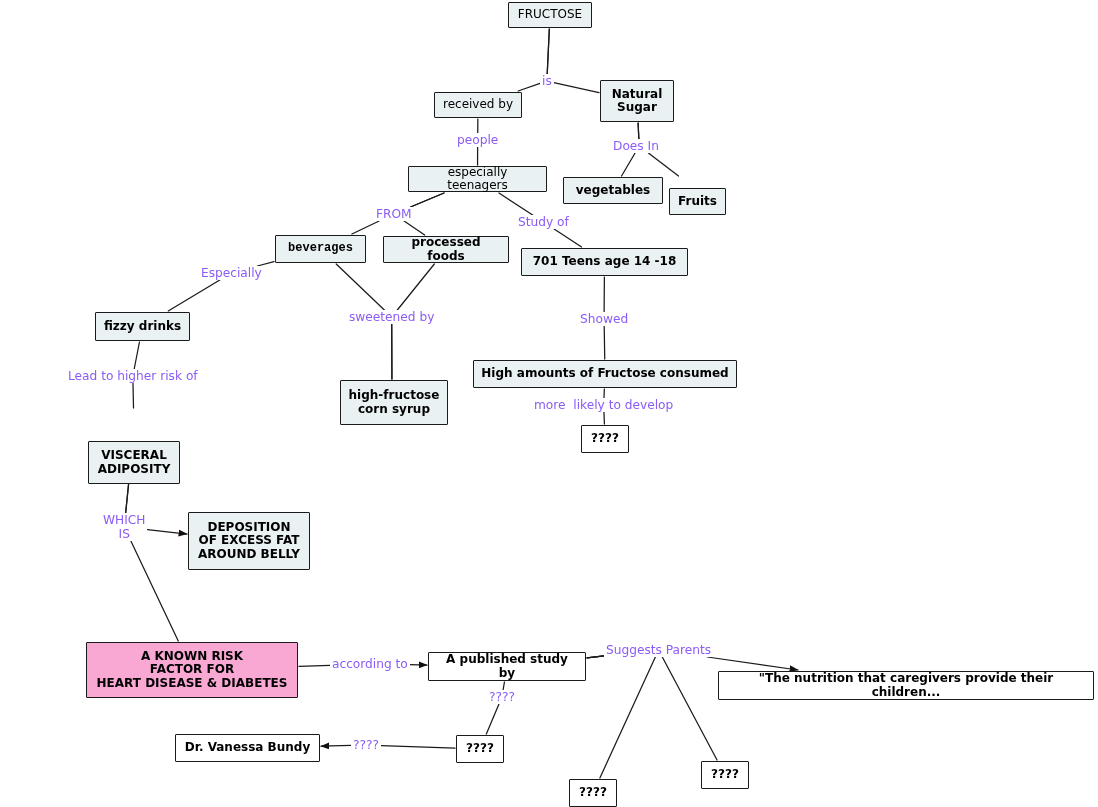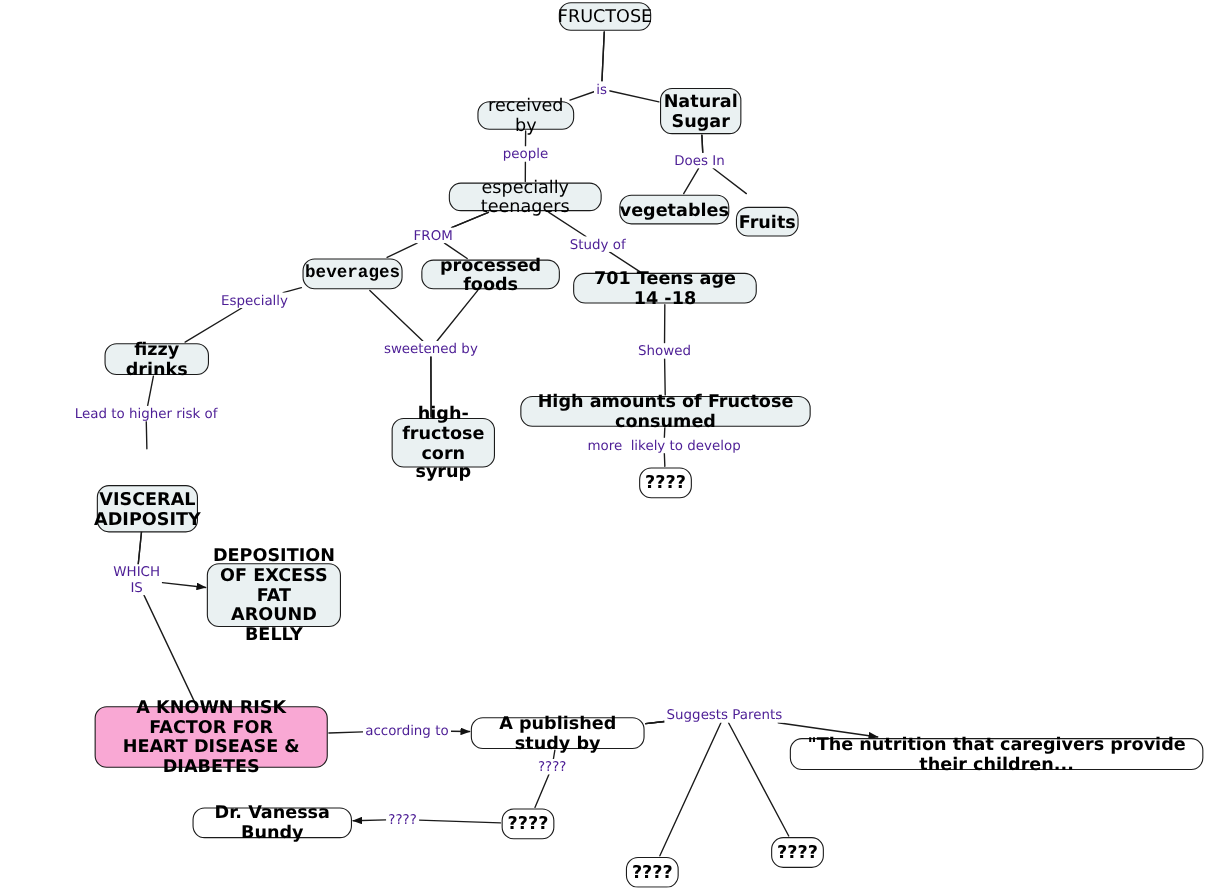--- a/index.html
+++ b/index.html
@@ -23,28 +23,28 @@
     top: 0;
     width: 1098px;
     height: 807px;
     pointer-events: none;
   }
   .node {
     position: absolute;
     box-sizing: border-box;
     background: #eaf1f2;
     border: 1.6px solid #1b1b1b;
-    border-radius: 11px;
+    border-radius: 1px;
     color: #000000;
     display: flex;
     align-items: center;
     justify-content: center;
     text-align: center;
     line-height: 1.12;
-    font-size: 16px;
+    font-size: 12px;
     font-weight: bold;
     padding: 2px 7px;
     white-space: pre-line;
     z-index: 3;
   }
   .node.plain { font-weight: normal; }
   .node.white { background: #ffffff; }
   .node.tinted { background: #f9a8d4; text-align: center; }
   .title-box {
     position: absolute;
@@ -56,21 +56,21 @@
     align-items: center;
     justify-content: center;
     font-size: 13.5px;
     font-weight: bold;
     color: #000000;
     z-index: 4;
   }
   .edge-label {
     position: absolute;
     font-size: 12.2px;
-    color: #4c1d95;
+    color: #8b5cf6;
     white-space: pre;
     background: #ffffff;
     padding: 0 2px;
     z-index: 2;
     font-weight: normal;
   }
 </style>
 </head>
 <body>
 
@@ -136,21 +136,21 @@
       <div class="node plain" style="left: 434px; top: 92px; width: 88px; height: 26px;">received by</div>
       <div class="node" style="left: 600px; top: 80px; width: 74px; height: 42px;">Natural
 Sugar</div>
       <div class="node plain" style="left: 408px; top: 166px; width: 139px; height: 26px;">especially teenagers</div>
       <div class="node" style="left: 563px; top: 177px; width: 100px; height: 27px;">vegetables</div>
       <div class="node" style="left: 669px; top: 177px; width: 57px; height: 27px; margin-top: 11px;">Fruits</div>
       <div class="node" style="left: 275px; top: 235px; width: 91px; height: 28px; font-family: Liberation Mono, monospace;">beverages</div>
       <div class="node" style="left: 383px; top: 236px; width: 126px; height: 27px;">processed foods</div>
       <div class="node" style="left: 521px; top: 248px; width: 167px; height: 28px;">701 Teens age 14 -18</div>
       <div class="node" style="left: 95px; top: 312px; width: 95px; height: 29px;">fizzy drinks</div>
-      <div class="node" style="left: 356px; top: 380px; width: 94px; height: 45px;">high-fructose
+      <div class="node" style="left: 340px; top: 380px; width: 108px; height: 45px;">high-fructose
 corn syrup</div>
       <div class="node" style="left: 473px; top: 360px; width: 264px; height: 28px;">High amounts of Fructose consumed</div>
       <div class="node white" style="left: 581px; top: 425px; width: 48px; height: 28px;">????</div>
       <div class="node" style="left: 88px; top: 409px; width: 92px; height: 43px; margin-top: 32px;">VISCERAL
 ADIPOSITY</div>
       <div class="node" style="left: 188px; top: 512px; width: 122px; height: 58px;">DEPOSITION
 OF EXCESS FAT
 AROUND BELLY</div>
       <div class="node tinted" style="left: 86px; top: 642px; width: 212px; height: 56px;">A KNOWN RISK
 FACTOR FOR

